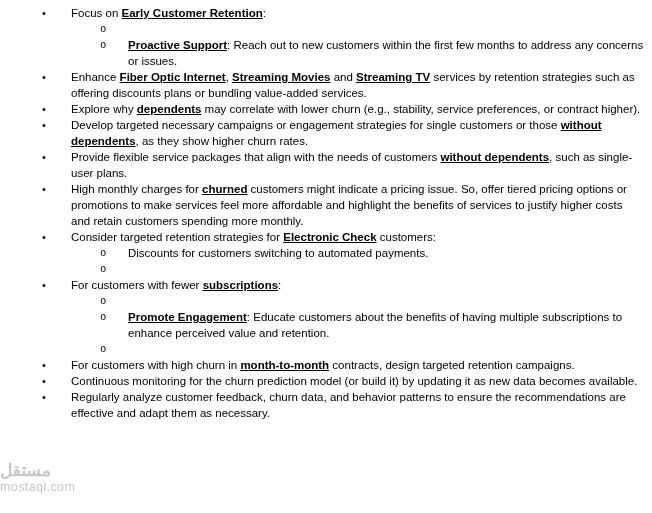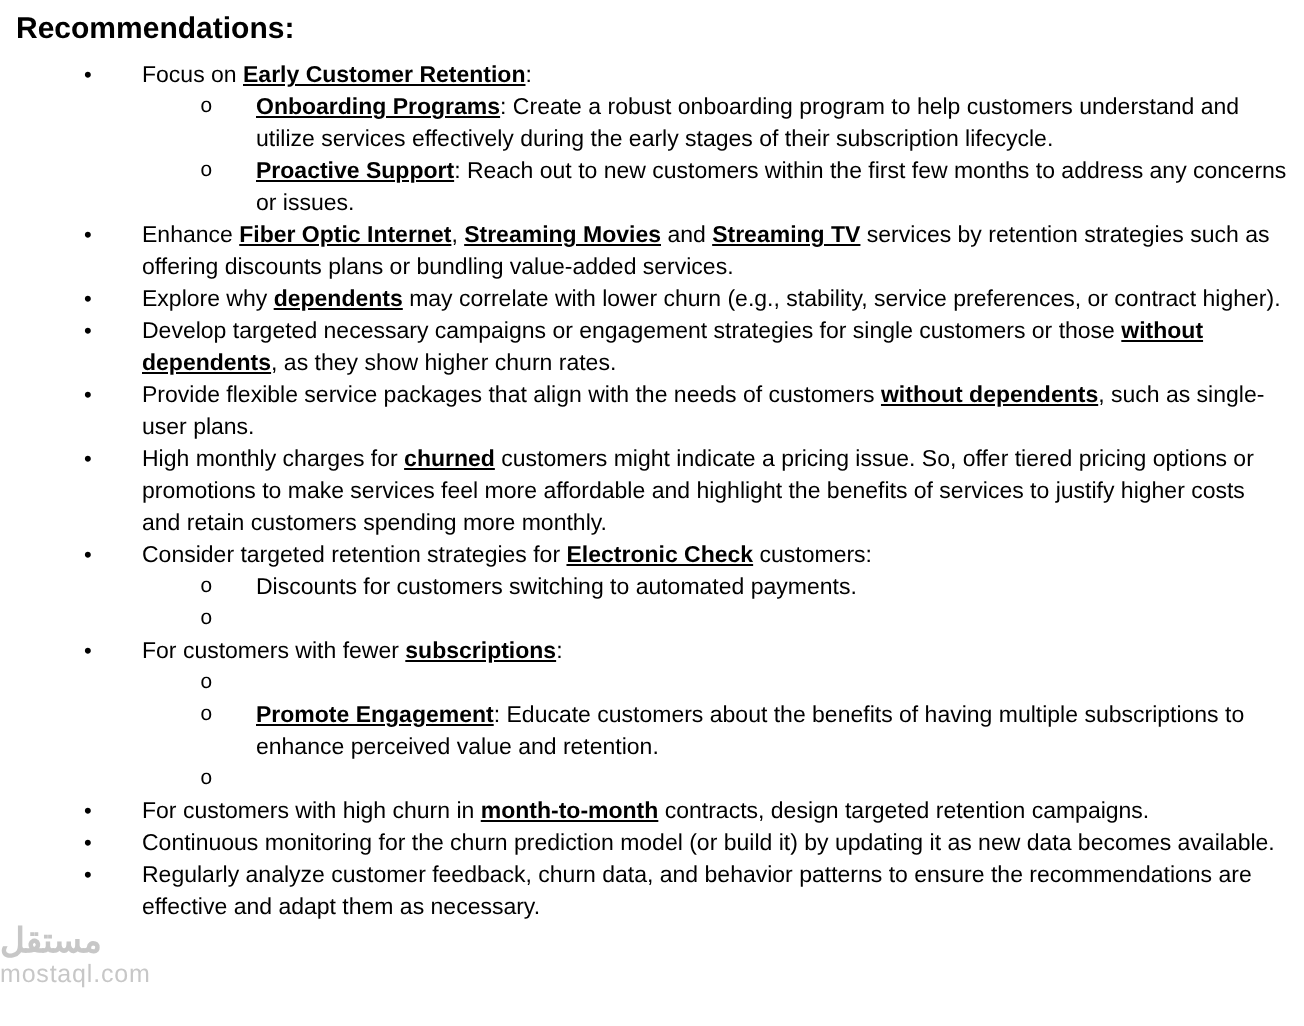--- a/index.html
+++ b/index.html
@@ -68,29 +68,27 @@
 </style>
 </head>
 <body>
 
 <div class="watermark">
   <div class="wm-logo">مستقل</div>
   <div class="wm-site">mostaql.com</div>
 </div>
 
 <div class="page">
-  <h1 class="doc-title">Recommendations:</h1>
   <div>
       <div class="li level-1">
         <span class="marker">•</span>
         <span class="text"><span class="regular">Focus on </span><span class="bold">Early Customer Retention</span><span class="regular">:</span></span>
       </div>
       <div class="li level-2">
         <span class="marker">o</span>
-        <span class="text"><span class="bold">Onboarding Programs</span><span class="regular">: Create a robust onboarding program to help customers understand and utilize services effectively during the early stages of their subscription lifecycle.</span></span>
       </div>
       <div class="li level-2">
         <span class="marker">o</span>
         <span class="text"><span class="bold">Proactive Support</span><span class="regular">: Reach out to new customers within the first few months to address any concerns or issues.</span></span>
       </div>
       <div class="li level-1">
         <span class="marker">•</span>
         <span class="text"><span class="regular">Enhance </span><span class="bold">Fiber Optic Internet</span><span class="regular">, </span><span class="bold">Streaming Movies</span><span class="regular"> and </span><span class="bold">Streaming TV</span><span class="regular"> services by retention strategies such as offering discounts plans or bundling value-added services.</span></span>
       </div>
       <div class="li level-1">

